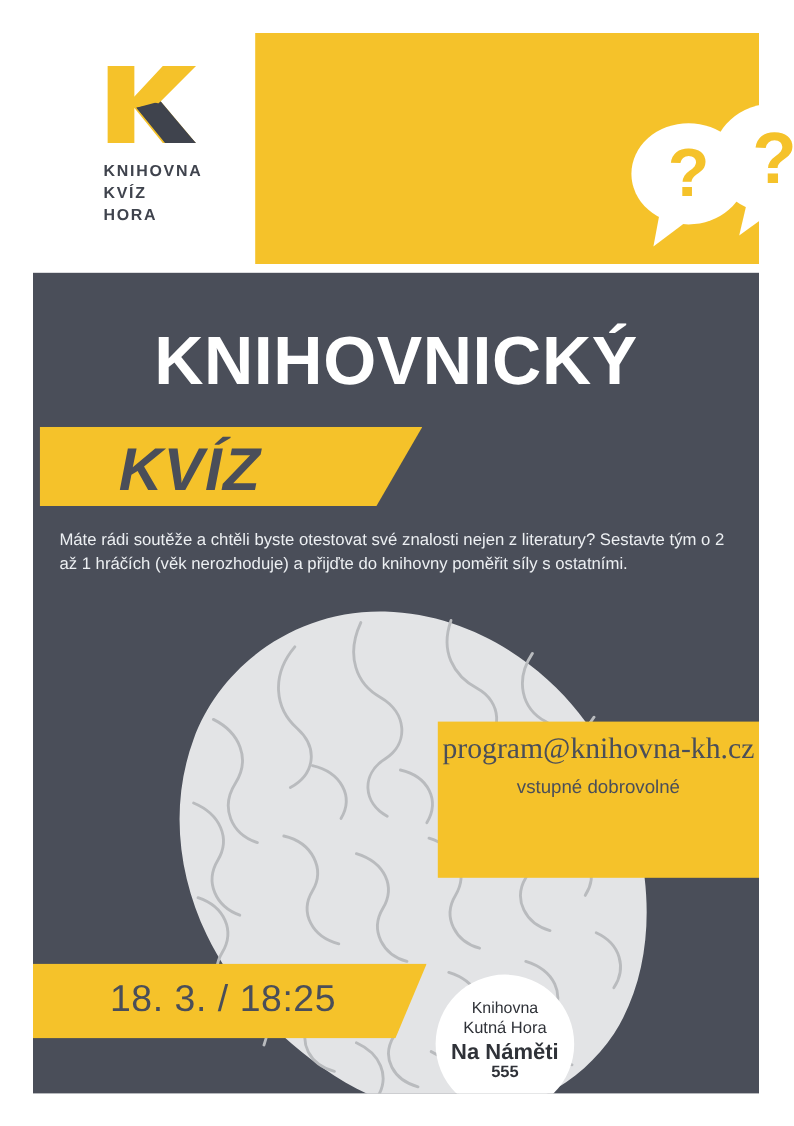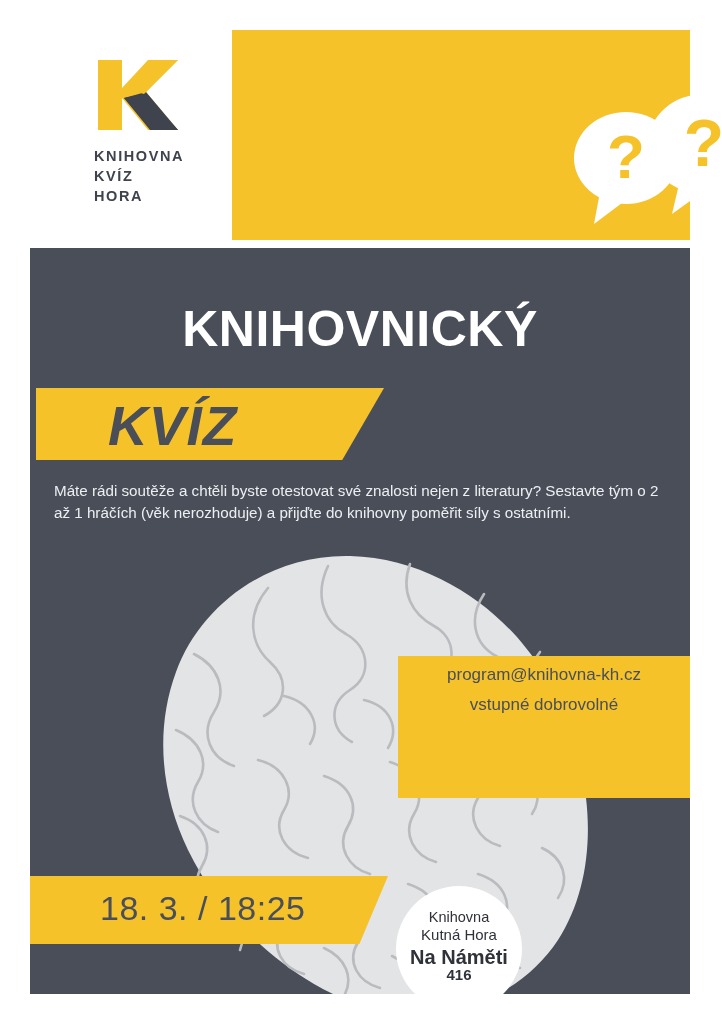--- a/index.html
+++ b/index.html
@@ -84,21 +84,21 @@
   }
 
   
   .headline {
     position: absolute;
     left: 0;
     top: 48px;
     width: 660px;
     text-align: center;
     color: #ffffff;
-    font-size: 50px;
+    font-size: 62px;
     font-weight: bold;
     letter-spacing: 0.5px;
     line-height: 66px;
   }
 
   .kviz-row {
     position: absolute;
     left: 0;
     top: 140px;
     width: 660px;
@@ -155,21 +155,22 @@
     color: #4a4e59;
     text-align: center;
   }
   .contact-line1 {
     margin-top: 22px;
     font-size: 18.5px;
     letter-spacing: 0.6px;
   }
   .contact-line2 {
     margin-top: 9px;
-    font-size: 17px;
+    font-size: 27px;
+    font-family: Liberation Serif, serif;
   }
   .contact-line3 {
     margin-top: 10px;
     font-size: 17px;
   }
 
   
   .date-band {
     position: absolute;
     left: 0;
@@ -321,17 +322,17 @@
       <div class="contact-line3">vstupné dobrovolné</div>
     </div>
 
     <div class="date-band"></div>
     <div class="date-text">18. 3. / 18:25</div>
 
     <div class="address-circle">
       <div class="addr1">Knihovna</div>
       <div class="addr2">Kutná Hora</div>
       <div class="addr3">Na Náměti</div>
-      <div class="addr4">416</div>
+      <div class="addr4">555</div>
     </div>
 
   </div>
 </div>
 
 </body></html>

